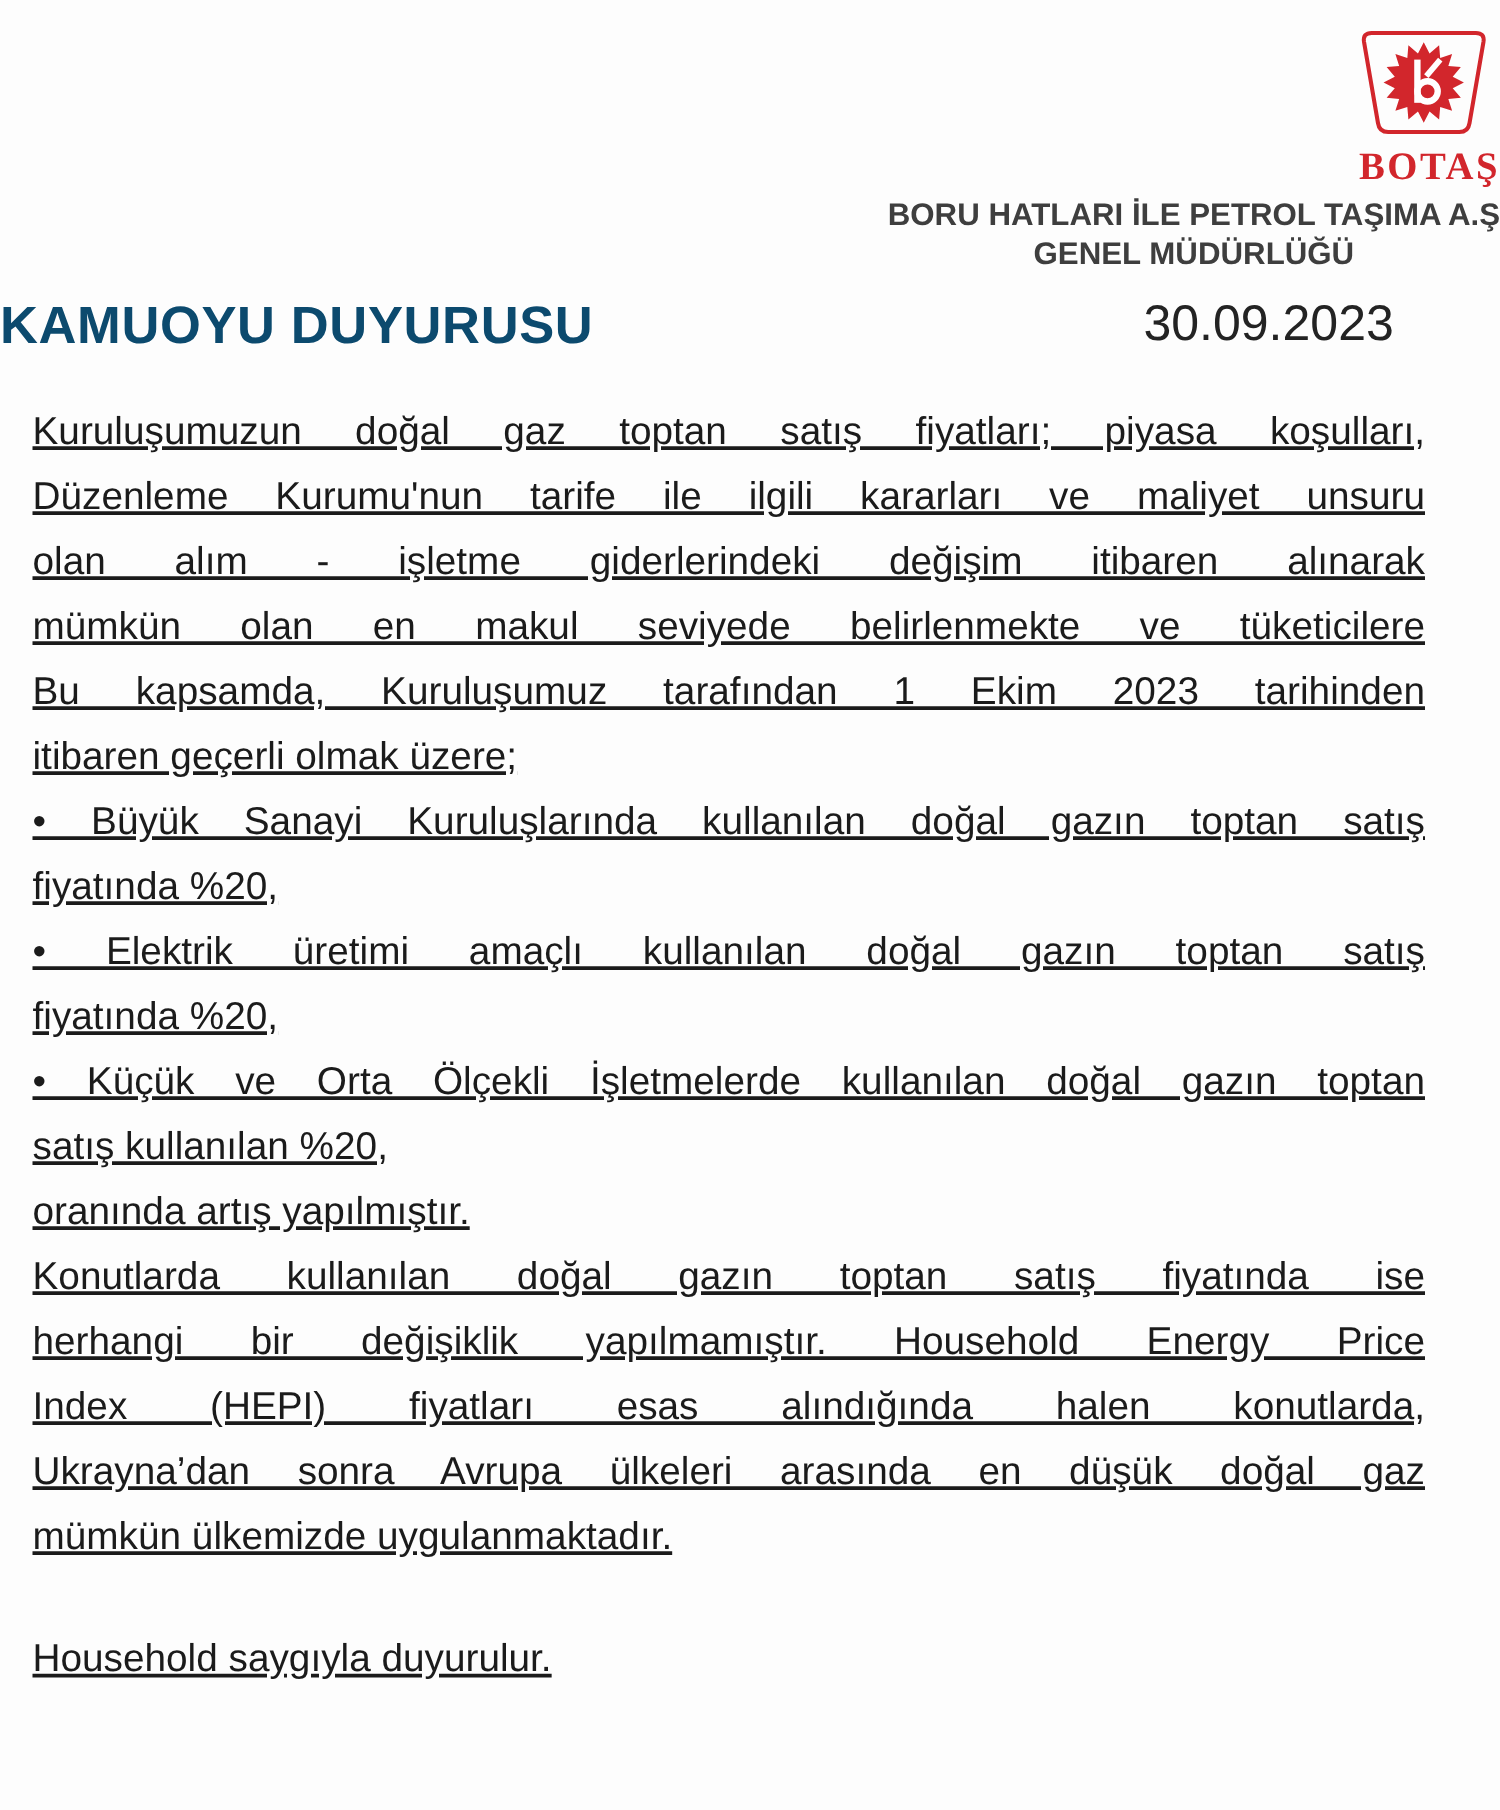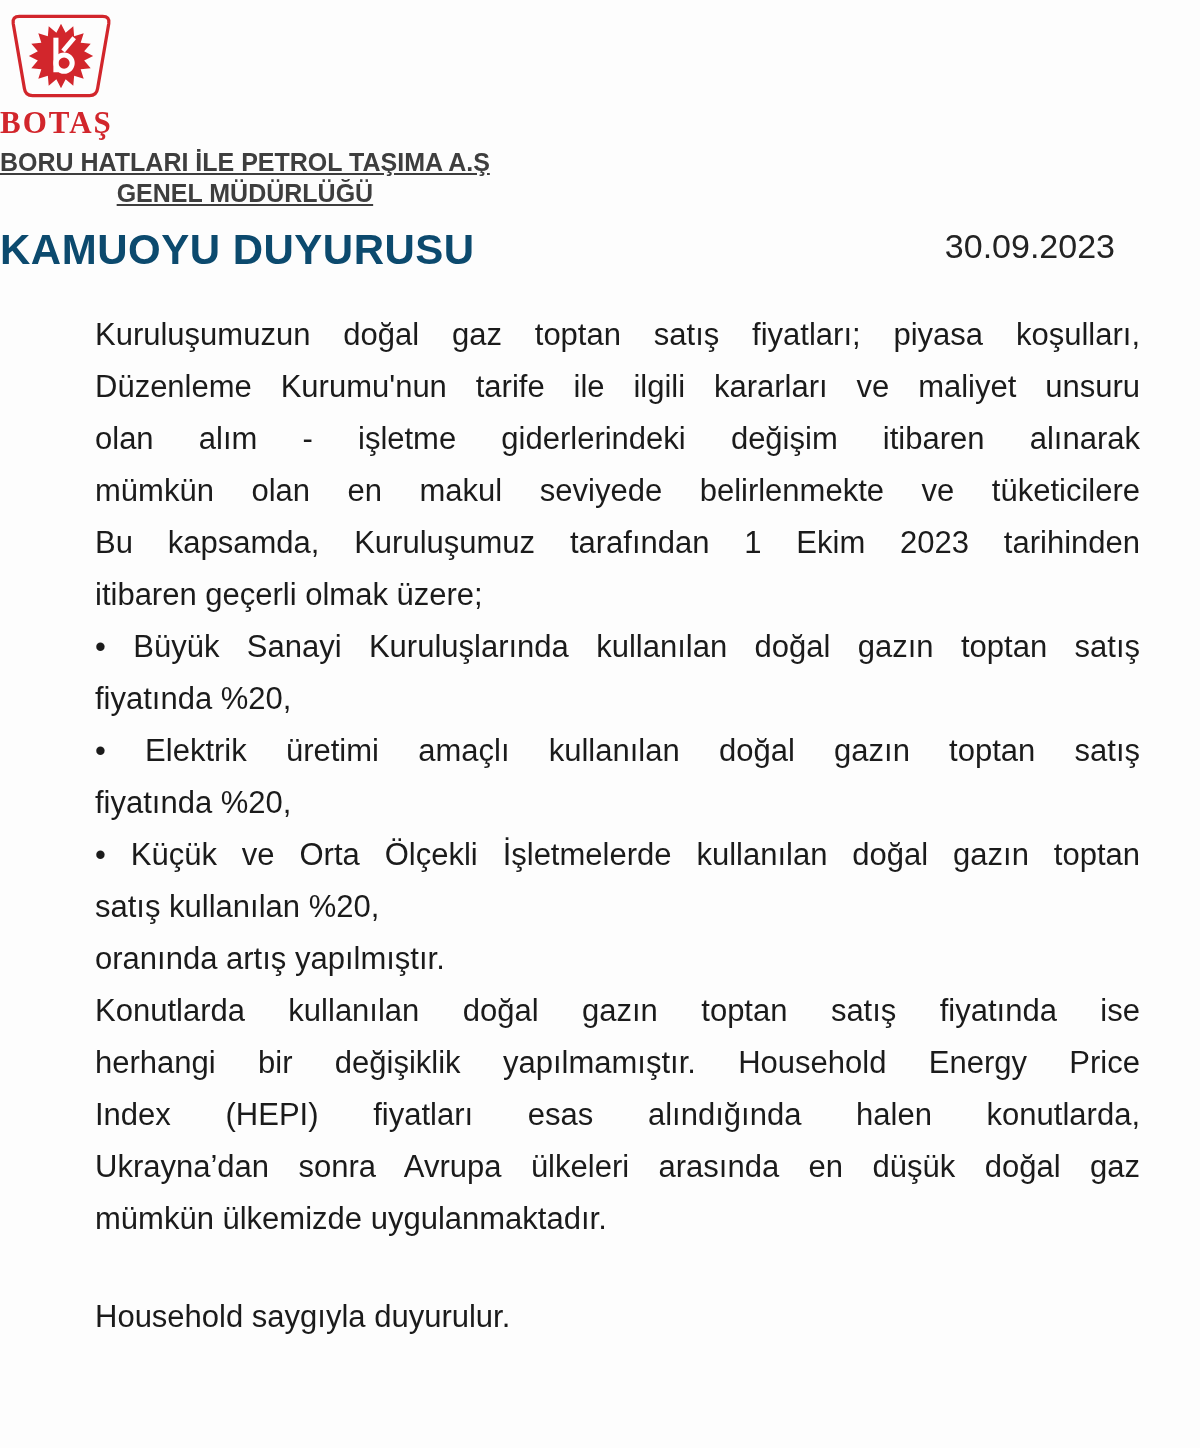--- a/index.html
+++ b/index.html
@@ -7,68 +7,68 @@
     width: 1200px;
     height: 1448px;
     background: #fdfdfd;
     font-family: "Liberation Sans", sans-serif;
     color: #1b1b1b;
     overflow: hidden;
   }
   .header {
     display: flex;
     flex-direction: column;
-    align-items: flex-start;
-    padding-top: 10px;
+    align-items: flex-end;
+    padding-top: 20px;
   }
   .logo-mark { width: 122px; height: 94px; display: block; }
   .brand {
     font-family: "Liberation Serif", serif;
     font-weight: bold;
     font-size: 31px;
     letter-spacing: 2px;
     color: #d2262c;
     margin-top: 2px;
     line-height: 34px;
   }
   .org {
     font-weight: bold;
     font-size: 25px;
     line-height: 31px;
     color: #3e3e3e;
     text-align: center;
     margin-top: 7px;
-    text-decoration: underline;
   }
   .title-row {
     position: relative;
     margin-top: 16px;
     height: 58px;
   }
   .page-title {
     margin: 0;
     text-align: left;
     font-size: 42px;
     font-weight: bold;
     letter-spacing: 0.5px;
     color: #0c4a6e;
     line-height: 50px;
   }
   .doc-date {
     position: absolute;
     right: 85px;
     top: 2px;
-    font-size: 34px;
+    font-size: 40px;
     font-weight: normal;
     color: #232323;
   }
   .txt {
-    margin: 26px 60px 0 95px;
+    margin: 26px 60px 0 26px;
     font-size: 31px;
     line-height: 52px;
+    text-decoration: underline;
   }
   .ln {
     margin: 0;
     text-align: justify;
     text-align-last: justify;
     white-space: normal;
   }
   .ln.end { text-align-last: left; }
   .closing { margin-top: 46px; text-align-last: left; text-align: left; }
 </style>

